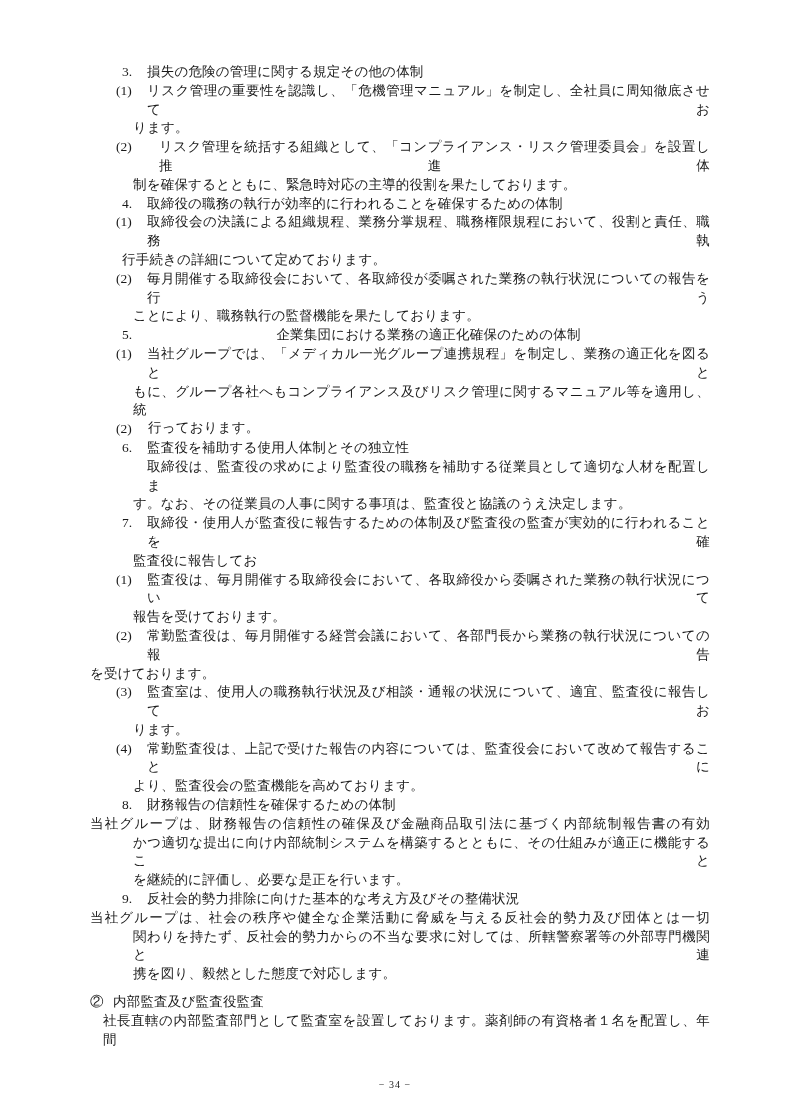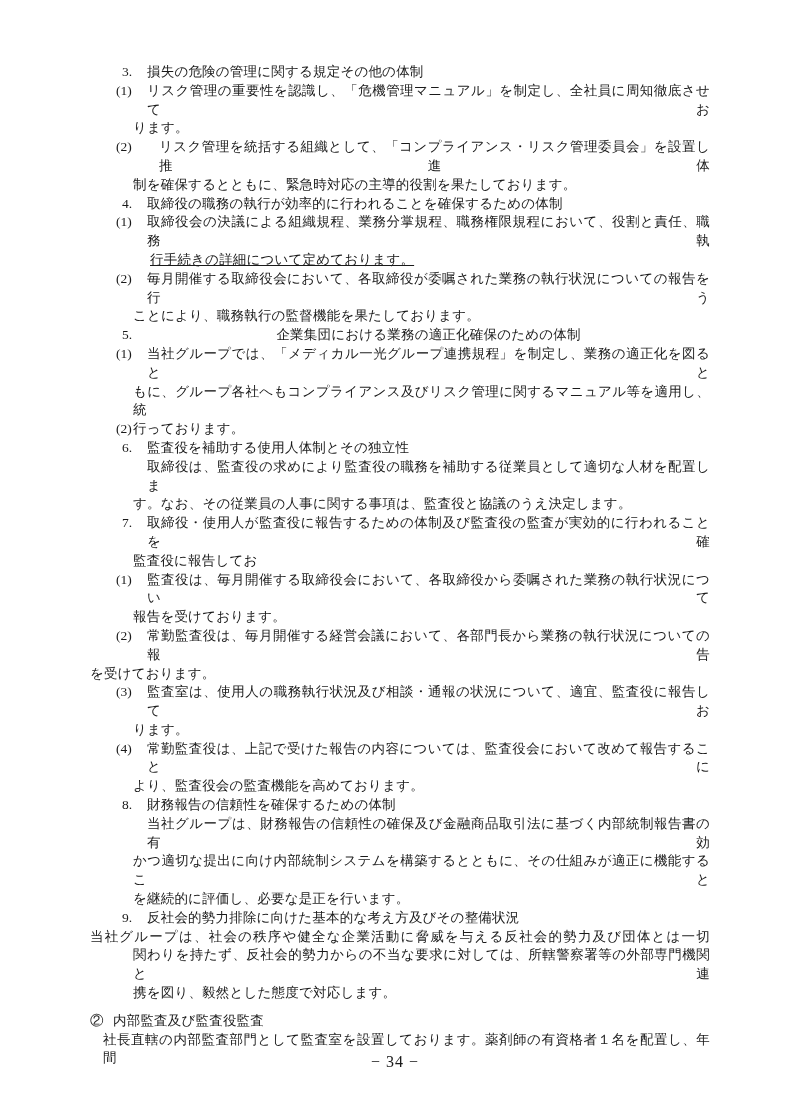--- a/index.html
+++ b/index.html
@@ -40,25 +40,25 @@
   .line.fill {
     text-align: justify;
     text-align-last: justify;
     text-justify: inter-ideograph;
   }
   .gap {
     height: 9px;
   }
   .footer {
     position: absolute;
-    top: 1053px;
+    top: 1076px;
     left: 0;
     right: 0;
     text-align: center;
-    font-size: 16px;
+    font-size: 10px;
     line-height: 18px;
     letter-spacing: 1px;
   }
 </style>
 </head>
 <body>
 
 <div class="page">
   <div class="doc">
       <div class="block item">
@@ -75,39 +75,39 @@
         <div class="line fill" style="margin-left: 69px;">リスク管理を統括する組織として、「コンプライアンス・リスク管理委員会」を設置し推進体</div>
         <div class="line" style="margin-left: 43px;">制を確保するとともに、緊急時対応の主導的役割を果たしております。</div>
       </div>
       <div class="block item">
         <span class="marker" style="left: 32px;">4.</span>
         <div class="line" style="margin-left: 57px;">取締役の職務の執行が効率的に行われることを確保するための体制</div>
       </div>
       <div class="block sub">
         <span class="marker" style="left: 26px;">(1)</span>
         <div class="line fill" style="margin-left: 57px;">取締役会の決議による組織規程、業務分掌規程、職務権限規程において、役割と責任、職務執</div>
-        <div class="line" style="margin-left: 60px; text-decoration: underline;">行手続きの詳細について定めております。</div>
+        <div class="line" style="margin-left: 32px;">行手続きの詳細について定めております。</div>
       </div>
       <div class="block sub">
         <span class="marker" style="left: 26px;">(2)</span>
         <div class="line fill" style="margin-left: 57px;">毎月開催する取締役会において、各取締役が委嘱された業務の執行状況についての報告を行う</div>
         <div class="line" style="margin-left: 43px;">ことにより、職務執行の監督機能を果たしております。</div>
       </div>
       <div class="block item">
         <span class="marker" style="left: 32px;">5.</span>
         <div class="line" style="margin-left: 57px; text-align: center;">企業集団における業務の適正化確保のための体制</div>
       </div>
       <div class="block sub">
         <span class="marker" style="left: 26px;">(1)</span>
         <div class="line fill" style="margin-left: 57px;">当社グループでは、「メディカル一光グループ連携規程」を制定し、業務の適正化を図るとと</div>
         <div class="line fill" style="margin-left: 43px;">もに、グループ各社へもコンプライアンス及びリスク管理に関するマニュアル等を適用し、統</div>
       </div>
       <div class="block sub">
         <span class="marker" style="left: 26px;">(2)</span>
-        <div class="line" style="margin-left: 43px;">行っております。</div>
+        <div class="line" style="margin-left: 58px; font-family: Liberation Mono, monospace;">行っております。</div>
       </div>
       <div class="block item">
         <span class="marker" style="left: 32px;">6.</span>
         <div class="line" style="margin-left: 57px;">監査役を補助する使用人体制とその独立性</div>
       </div>
       <div class="block para-indent">
         <div class="line fill" style="margin-left: 57px;">取締役は、監査役の求めにより監査役の職務を補助する従業員として適切な人材を配置しま</div>
         <div class="line" style="margin-left: 43px;">す。なお、その従業員の人事に関する事項は、監査役と協議のうえ決定します。</div>
       </div>
       <div class="block item">
@@ -133,21 +133,21 @@
       <div class="block sub">
         <span class="marker" style="left: 26px;">(4)</span>
         <div class="line fill" style="margin-left: 57px;">常勤監査役は、上記で受けた報告の内容については、監査役会において改めて報告することに</div>
         <div class="line" style="margin-left: 43px;">より、監査役会の監査機能を高めております。</div>
       </div>
       <div class="block item">
         <span class="marker" style="left: 32px;">8.</span>
         <div class="line" style="margin-left: 57px;">財務報告の信頼性を確保するための体制</div>
       </div>
       <div class="block para-indent">
-        <div class="line fill" style="margin-left: 57px;">当社グループは、財務報告の信頼性の確保及び金融商品取引法に基づく内部統制報告書の有効</div>
+        <div class="line fill" style="">当社グループは、財務報告の信頼性の確保及び金融商品取引法に基づく内部統制報告書の有効</div>
         <div class="line fill" style="margin-left: 43px;">かつ適切な提出に向け内部統制システムを構築するとともに、その仕組みが適正に機能すること</div>
         <div class="line" style="margin-left: 43px;">を継続的に評価し、必要な是正を行います。</div>
       </div>
       <div class="block item">
         <span class="marker" style="left: 32px;">9.</span>
         <div class="line" style="margin-left: 57px;">反社会的勢力排除に向けた基本的な考え方及びその整備状況</div>
       </div>
       <div class="block para-indent">
         <div class="line fill" style="">当社グループは、社会の秩序や健全な企業活動に脅威を与える反社会的勢力及び団体とは一切</div>
         <div class="line fill" style="margin-left: 43px;">関わりを持たず、反社会的勢力からの不当な要求に対しては、所轄警察署等の外部専門機関と連</div>

